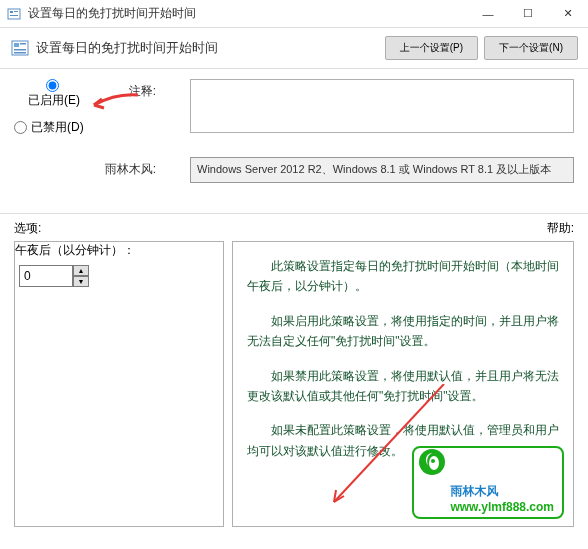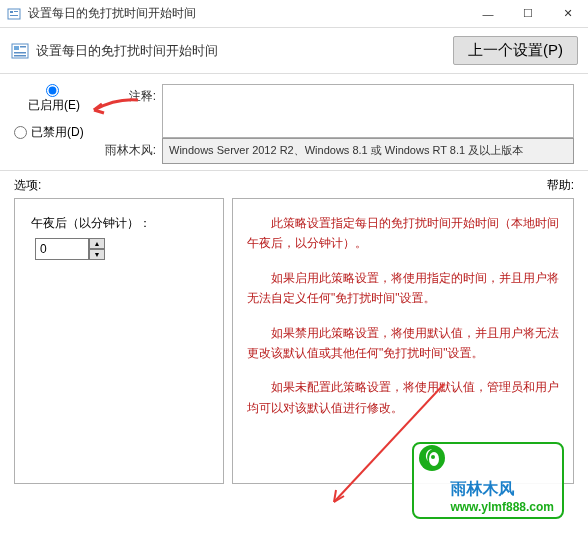--- a/index.html
+++ b/index.html
@@ -8,55 +8,55 @@
   .titlebar { height: 28px; display: flex; align-items: center; border-bottom: 1px solid #ddd; background: #fff; }
   .titlebar-icon { width: 16px; height: 16px; margin: 0 6px; display: flex; align-items: center; justify-content: center; }
   .titlebar-title { flex: 1; font-size: 12px; color: #333; }
   .win-controls { display: flex; }
   .win-btn { width: 40px; height: 28px; display: flex; align-items: center; justify-content: center; font-size: 11px; color: #333; }
   
   .header-row { display: flex; align-items: center; padding: 8px 10px; border-bottom: 1px solid #ddd; }
   .header-left { display: flex; align-items: center; flex: 1; }
   .header-icon { width: 20px; height: 20px; margin-right: 6px; }
   .header-title { font-size: 13px; color: #333; }
-  .nav-btn { background: #e1e1e1; border: 1px solid #adadad; padding: 4px 14px; margin-left: 6px; font-size: 15px; cursor: pointer; border-radius: 2px; }
+  .nav-btn { background: #e1e1e1; border: 1px solid #adadad; padding: 4px 14px; margin-left: 6px; font-size: 10px; cursor: pointer; border-radius: 2px; }
   
   .config-area { display: flex; padding: 10px 14px 6px 14px; border-bottom: 1px solid #ddd; position: relative; }
   .radio-col { width: 80px; }
   .radio-item { display: flex; align-items: center; margin-bottom: 10px; cursor: pointer; }
   .radio-item input { margin-right: 4px; }
   .radio-item.selected { color: #000; font-weight: normal; flex-direction: column; }
   
   .right-col { flex: 1; margin-left: 8px; }
-  .field-row { display: flex; margin-bottom: 0; }
+  .field-row { display: flex; margin-bottom: 24px; gap: 28px; }
   .field-label { width: 60px; text-align: right; padding-right: 6px; padding-top: 4px; font-size: 12px; color: #333; }
   .comment-box { flex: 1; height: 54px; border: 1px solid #b0b0b0; background: #fff; padding: 2px; resize: none; font-family: inherit; font-size: 12px; }
   .platform-box { flex: 1; height: 26px; border: 1px solid #999; background: #f0f0f0; padding: 4px 6px; font-size: 11px; color: #333; overflow: hidden; white-space: nowrap; }
   
   .arrow-anno { position: absolute; left: 86px; top: 22px; pointer-events: none; }
   
   .labels-row { display: flex; padding: 6px 14px 4px 14px; }
   .labels-row .opt-label { width: 210px; }
   .labels-row .help-label { flex: 1; text-align: right; }
   
   .panels-row { display: flex; padding: 0 14px 14px 14px; height: 300px; }
-  .options-panel { width: 210px; border: 1px solid #b0b0b0; padding: 16px; margin-right: 8px; background: #fff; }
+  .options-panel { width: 210px; border: 1px solid #b0b0b0; padding: 0; margin-right: 8px; background: #fff; }
   .opt-field-label { display: block; margin-bottom: 6px; }
   .num-wrap { display: inline-flex; align-items: center; margin-left: 4px; }
   .num-input { width: 54px; height: 22px; border: 1px solid #7a7a7a; padding: 0 4px; font-size: 12px; }
   .spinners { display: flex; flex-direction: column; }
   .spin-btn { width: 16px; height: 11px; border: 1px solid #7a7a7a; background: #e1e1e1; font-size: 7px; display: flex; align-items: center; justify-content: center; cursor: pointer; }
   
-  .help-panel { flex: 1; border: 1px solid #b0b0b0; padding: 14px; background: #fff; overflow-y: auto; font-size: 12px; line-height: 1.7; color: #b91c1c; position: relative; }
+  .help-panel { flex: 1; border: 1px solid #b0b0b0; padding: 14px; background: #fff; overflow-y: auto; font-size: 12px; line-height: 1.7; color: #14532d; position: relative; }
   .help-panel p { margin-bottom: 14px; text-indent: 2em; }
   
   .watermark { position: absolute; right: 24px; bottom: 30px; pointer-events: none; }
   .wm-box { border: 2px solid #1aad19; border-radius: 8px; padding: 3px 8px 3px 36px; position: relative; background: rgba(255,255,255,0.92); }
   .wm-logo { position: absolute; left: 2px; top: -2px; width: 32px; height: 32px; }
-  .wm-title { font-size: 16px; font-weight: bold; color: #1a7fc9; margin-top: 32px; }
+  .wm-title { font-size: 12px; font-weight: bold; color: #1a7fc9; margin-top: 32px; }
   .wm-url { font-size: 12px; font-weight: bold; color: #1aad19; }
   
   .red-line { position: absolute; pointer-events: none; }
 </style>
 </head>
 <body>
 
 <div class="titlebar">
   <div class="titlebar-icon">
     <svg width="14" height="14" viewBox="0 0 14 14">
@@ -81,20 +81,21 @@
           <rect x="2" y="3" width="16" height="14" fill="none" stroke="#5a8fc7" stroke-width="1"></rect>
           <rect x="4" y="5" width="5" height="4" fill="#6fa8dc"></rect>
           <rect x="10" y="5" width="6" height="1.5" fill="#5a8fc7"></rect>
           <rect x="4" y="11" width="12" height="1.5" fill="#5a8fc7"></rect>
           <rect x="4" y="14" width="12" height="1.5" fill="#5a8fc7"></rect>
         </svg>
     </div>
     <div class="header-title">设置每日的免打扰时间开始时间</div>
   </div>
   <button class="nav-btn"><span>上一个设置(P)</span></button>
+  <button class="nav-btn"><span>下一个设置(N)</span></button>
 </div>
 
 <div class="config-area">
   <div class="radio-col">
     <label class="radio-item selected">
       <input type="radio" name="state" checked="" style="">
       <span>已启用(E)</span>
     </label>
     <label class="radio-item">
       <input type="radio" name="state" style="">

